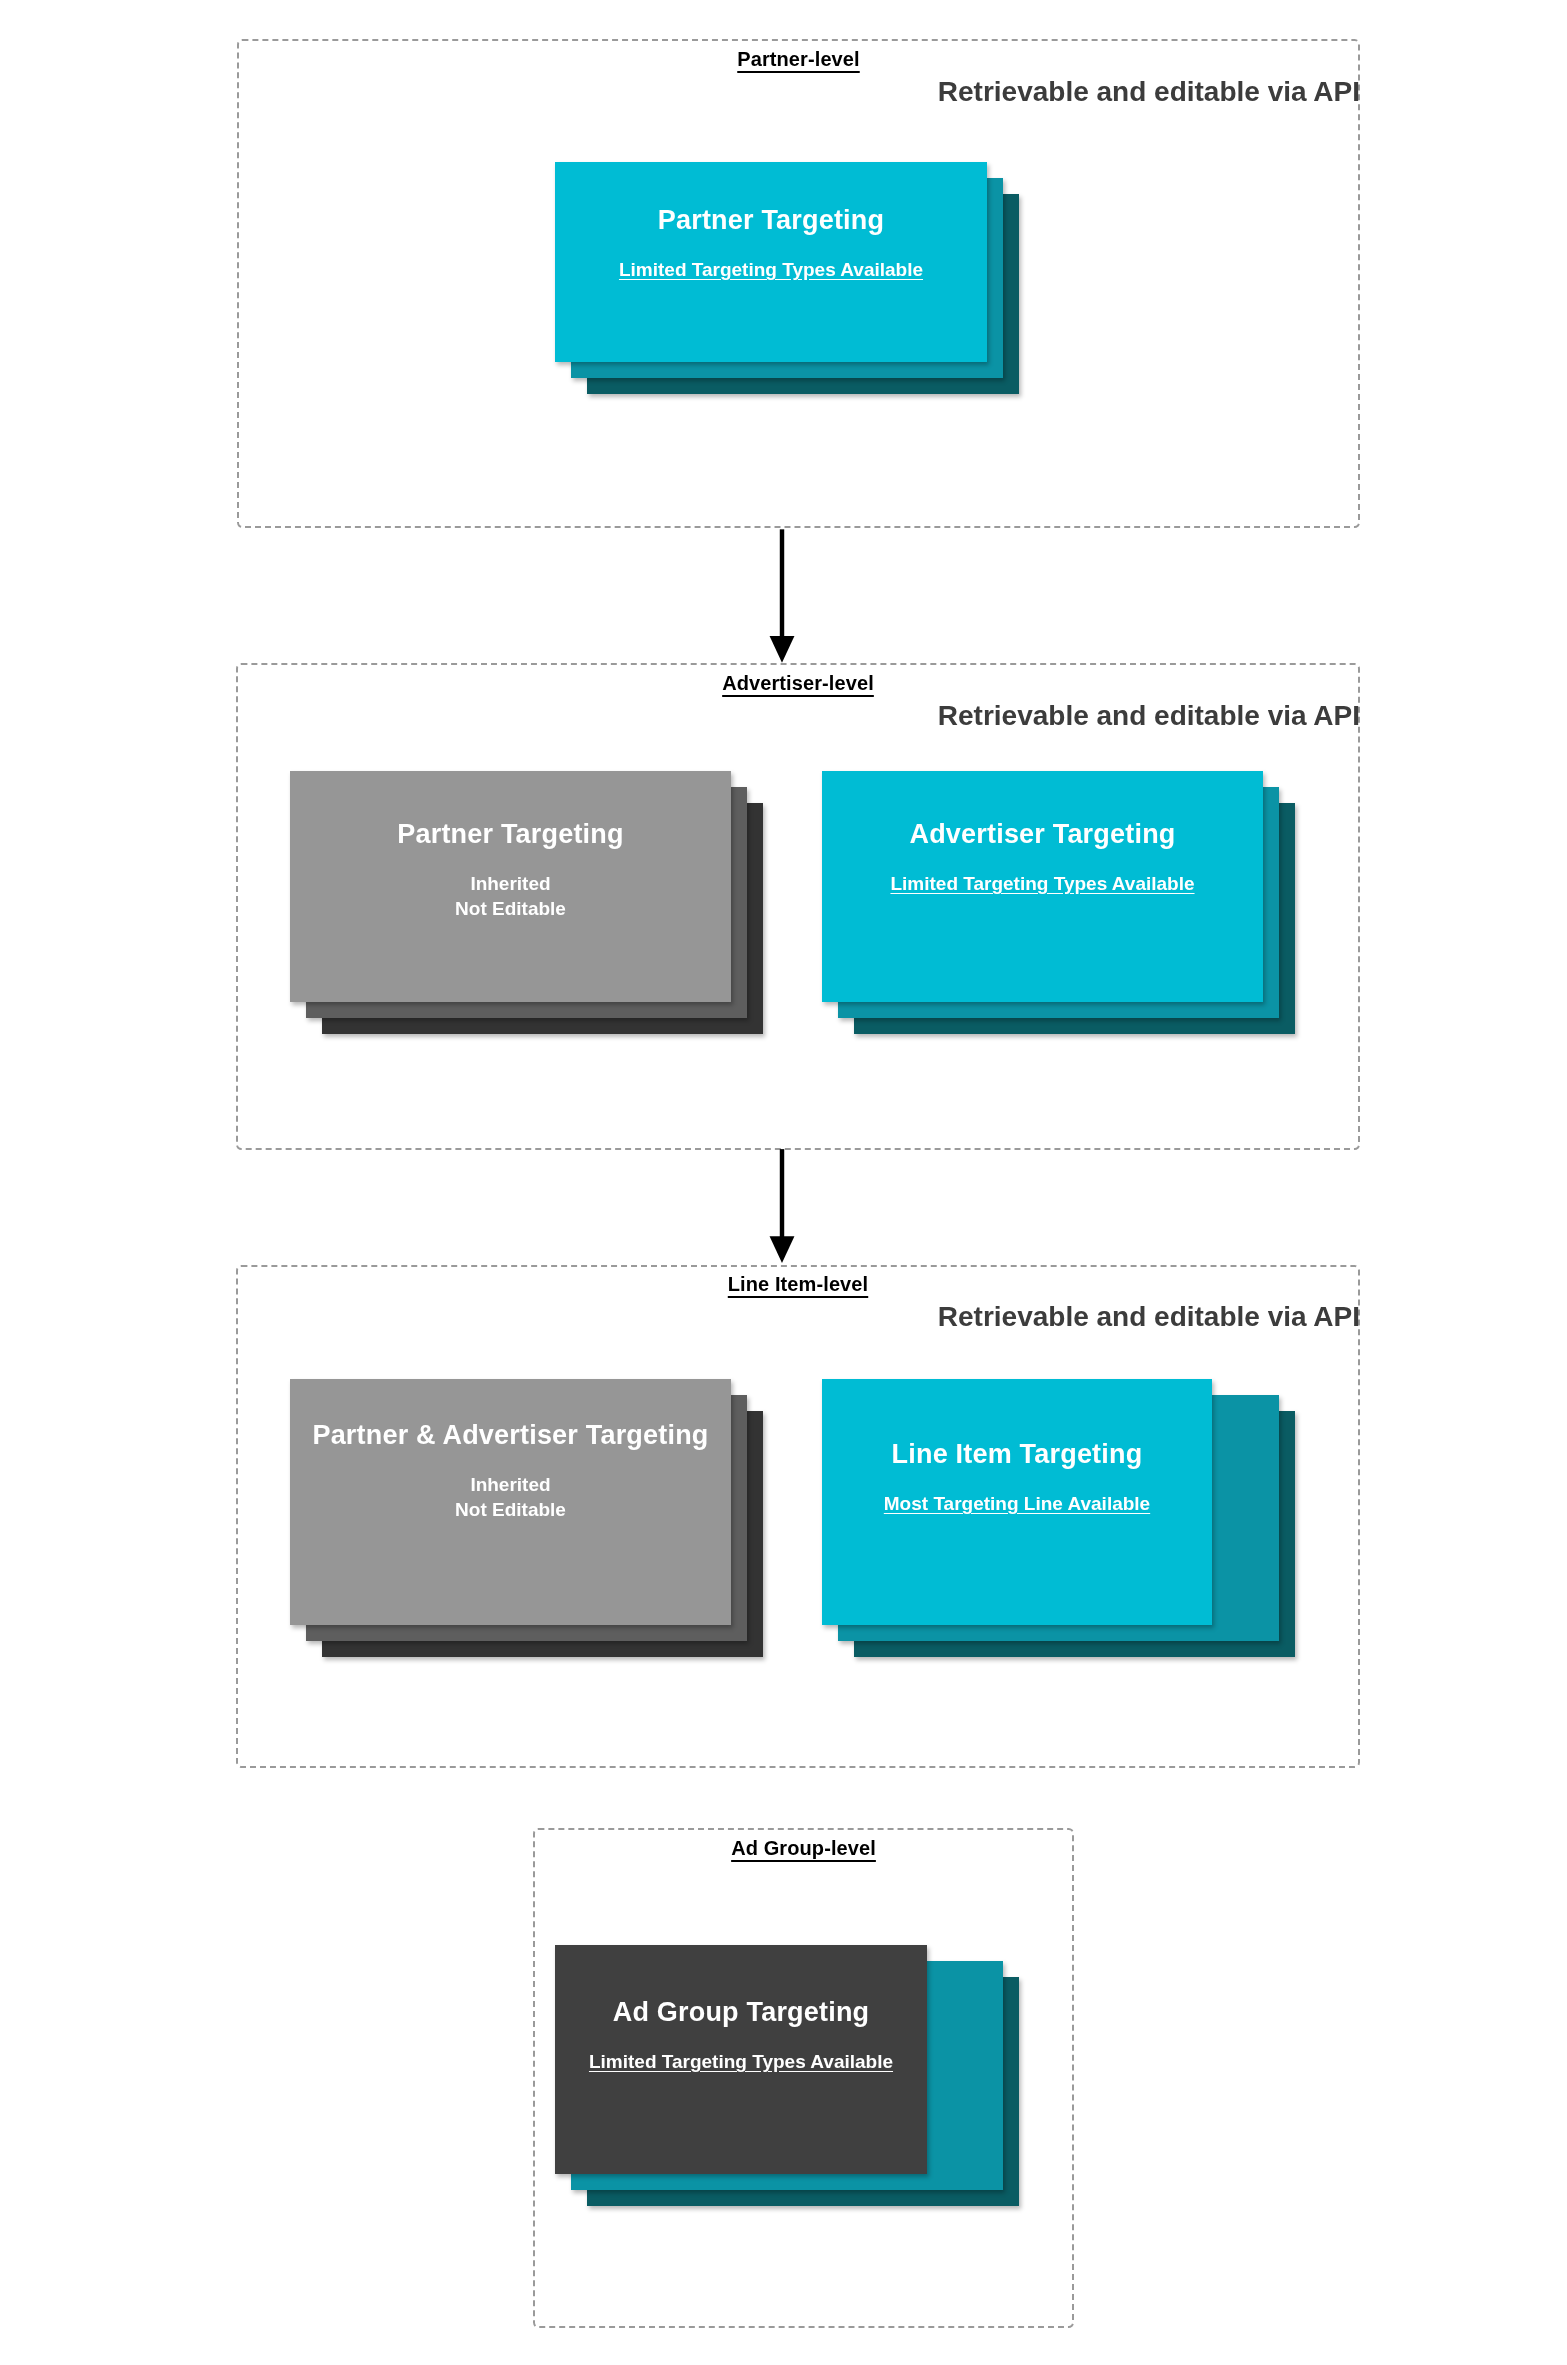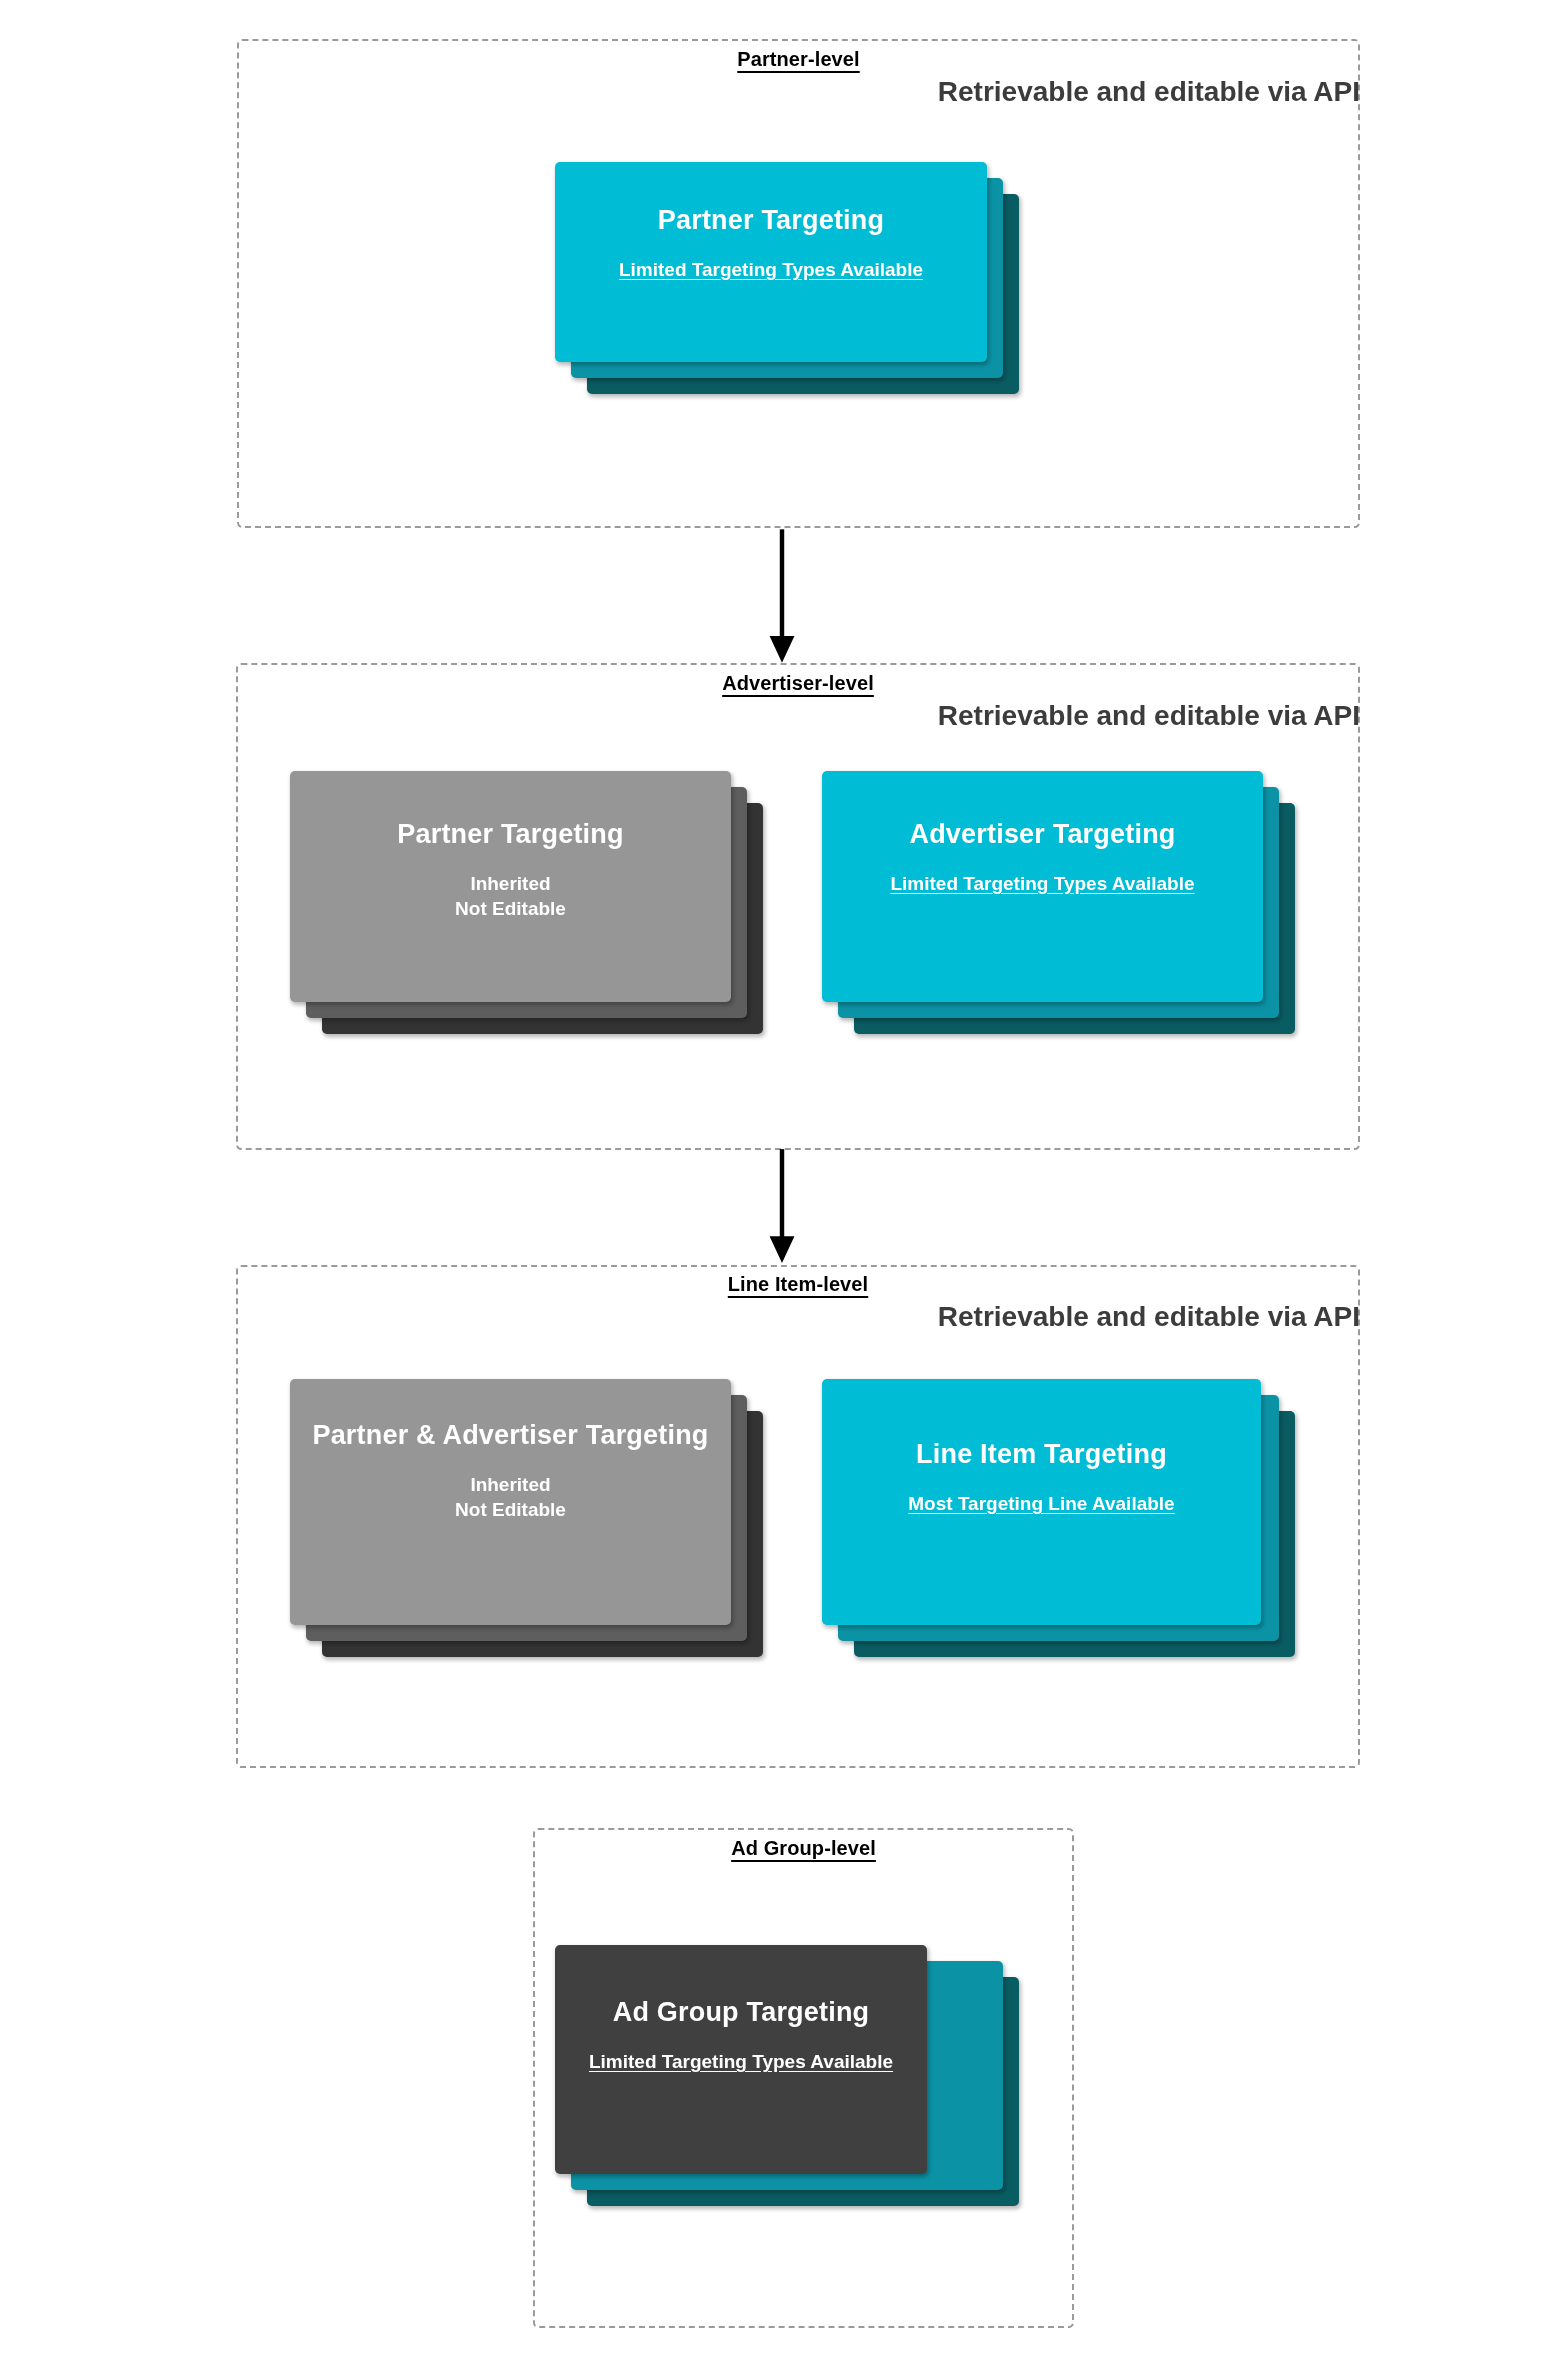--- a/index.html
+++ b/index.html
@@ -61,21 +61,21 @@
   .level-subtitle.danger {
     color: #ff2600;
   }
 
   
   .card-stack {
     position: absolute;
   }
   .card-layer {
     position: absolute;
-    border-radius: 5px;
+    border-radius: 0;
     box-sizing: border-box;
     box-shadow: 1.8px 2.7px 4.5px rgba(0,0,0,0.28);
   }
   .card-layer.back  { left: 32px; top: 32px; z-index: 1; }
   .card-layer.mid   { left: 16px; top: 16px; z-index: 2; }
   .card-layer.front { left: 0;   top: 0;    z-index: 3; }
 
   .card-content {
     position: absolute;
     left: 0; right: 0;
@@ -188,21 +188,21 @@
         <span class="card-title">Partner &amp; Advertiser Targeting</span>
         <span class="card-note" style="white-space:pre-line;">Inherited
 Not Editable</span>
       </div>
     </div>
   </div>
 
   <div class="card-stack" style="left:822px; top:1379px; width:473px; height:279px;">
     <div class="card-layer back" style="width:441px; height:246px; background:#0a5c63;"></div>
     <div class="card-layer mid" style="width:441px; height:246px; background:#0b93a5;"></div>
-    <div class="card-layer front" style="width:439px; height:246px; background:#00bcd4;">
+    <div class="card-layer front" style="width:390px; height:246px; background:#00bcd4;">
       <div class="card-content" style="top:58px;">
         <span class="card-title">Line Item Targeting</span>
         <span class="card-note linklike">Most Targeting Line Available</span>
       </div>
     </div>
   </div>
 
   <div class="level-box" style="left:533px; top:1828px; width:541px; height:500px;"></div>
 
   <div class="level-header" style="left:533px; top:1837px; width:541px;">

